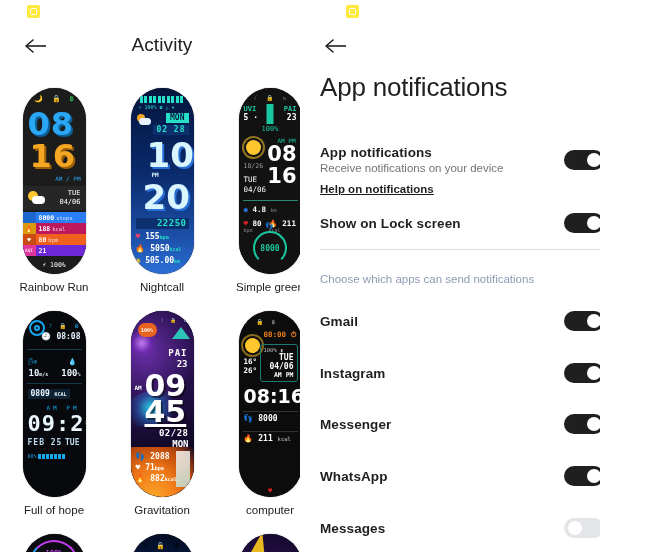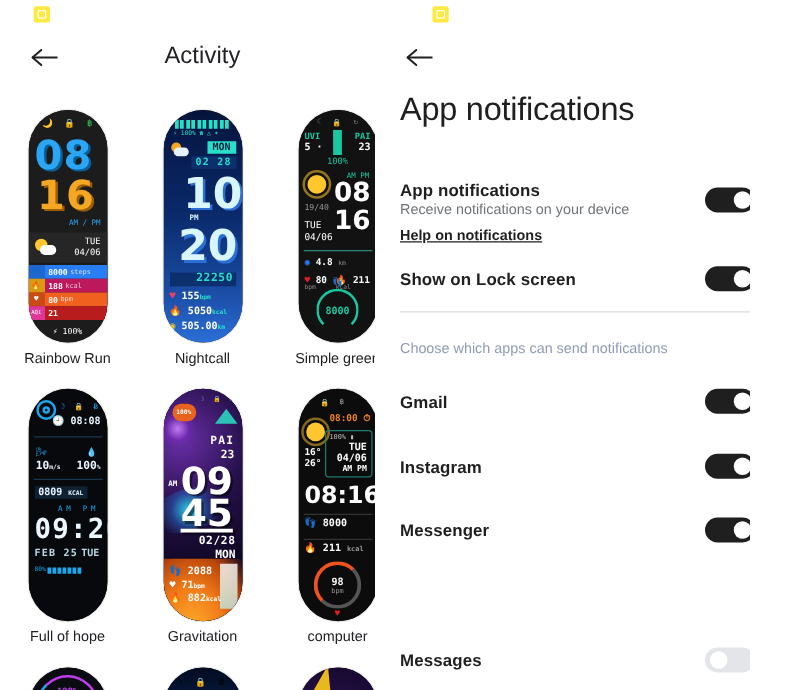--- a/index.html
+++ b/index.html
@@ -323,21 +323,21 @@
               <div class="bar" style="background:#be185d">
                 <span class="ic" style="background:#d99a10">🔥</span>
                 <span class="vl">188</span>
                 <span class="un">kcal</span>
               </div>
               <div class="bar" style="background:#f0601e">
                 <span class="ic" style="background:#c94a12">♥</span>
                 <span class="vl">80</span>
                 <span class="un">bpm</span>
               </div>
-              <div class="bar" style="background:#b91c1c">
+              <div class="bar" style="background:#6d28d9">
                 <span class="ic" style="background:#e0369b;font-size:4.5px">AQI</span>
                 <span class="vl">21</span>
               </div>
             </div>
             <div class="batt">⚡ <span>100%</span></div>
           </div>
         </div>
         <div class="face-label">Rainbow Run</div>
       </div>
 
@@ -389,21 +389,21 @@
               <span>🔒</span>
               <span>↻</span>
             </div>
             <div class="wt lu">UVI</div>
             <div class="wt lv">5 ·</div>
             <div class="batbar"></div>
             <div class="wt ru">PAI</div>
             <div class="wt rv">23</div>
             <div class="wt batpc">100%</div>
             <div class="sun2"></div>
-            <div class="wt tmp">19/40</div>
+            <div class="wt tmp">18/26</div>
             <div class="wt dy">TUE</div>
             <div class="wt dd">04/06</div>
             <div class="wt apm">AM  PM</div>
             <div class="wt hh">08</div>
             <div class="wt mm">16</div>
             <div class="sep"></div>
             <div class="wt km">
               <span style="color:#2a7ef5">◉</span>
               <span>4.8</span>
               <span class="un2">km</span>
@@ -504,24 +504,20 @@
             </div>
             <div class="wt tmp2">
               <div>16°</div>
               <div>26°</div>
             </div>
             <div class="wt time2">08:16</div>
             <div class="hr" style="top:100px"></div>
             <div class="wt stp">👣 <span>8000</span></div>
             <div class="hr" style="top:120px"></div>
             <div class="wt kcl"><span style="color:#19c8a0">🔥</span> <span>211</span> <span class="u">kcal</span></div>
-            <div class="ring2">
-              <b>98</b>
-              <s>bpm</s>
-            </div>
             <div class="heart">♥</div>
           </div>
         </div>
         <div class="face-label">computer</div>
       </div>
 
       <div class="face-cell">
         <div class="watch">
           <div class="scr p1">
             <div class="arc"></div>
@@ -597,20 +593,26 @@
       <div class="toggle on">
           <div class="knob"></div>
         </div>
     </div>
     <div class="row" style="top:414px">
       <span class="row-title">Messenger</span>
       <div class="toggle on">
           <div class="knob"></div>
         </div>
     </div>
+    <div class="row" style="top:466px">
+      <span class="row-title">WhatsApp</span>
+      <div class="toggle on">
+          <div class="knob"></div>
+        </div>
+    </div>
     <div class="row" style="top:518px">
       <span class="row-title">Messages</span>
       <div class="toggle off">
           <div class="knob"></div>
         </div>
     </div>
 
   </div>
 </div>
 

